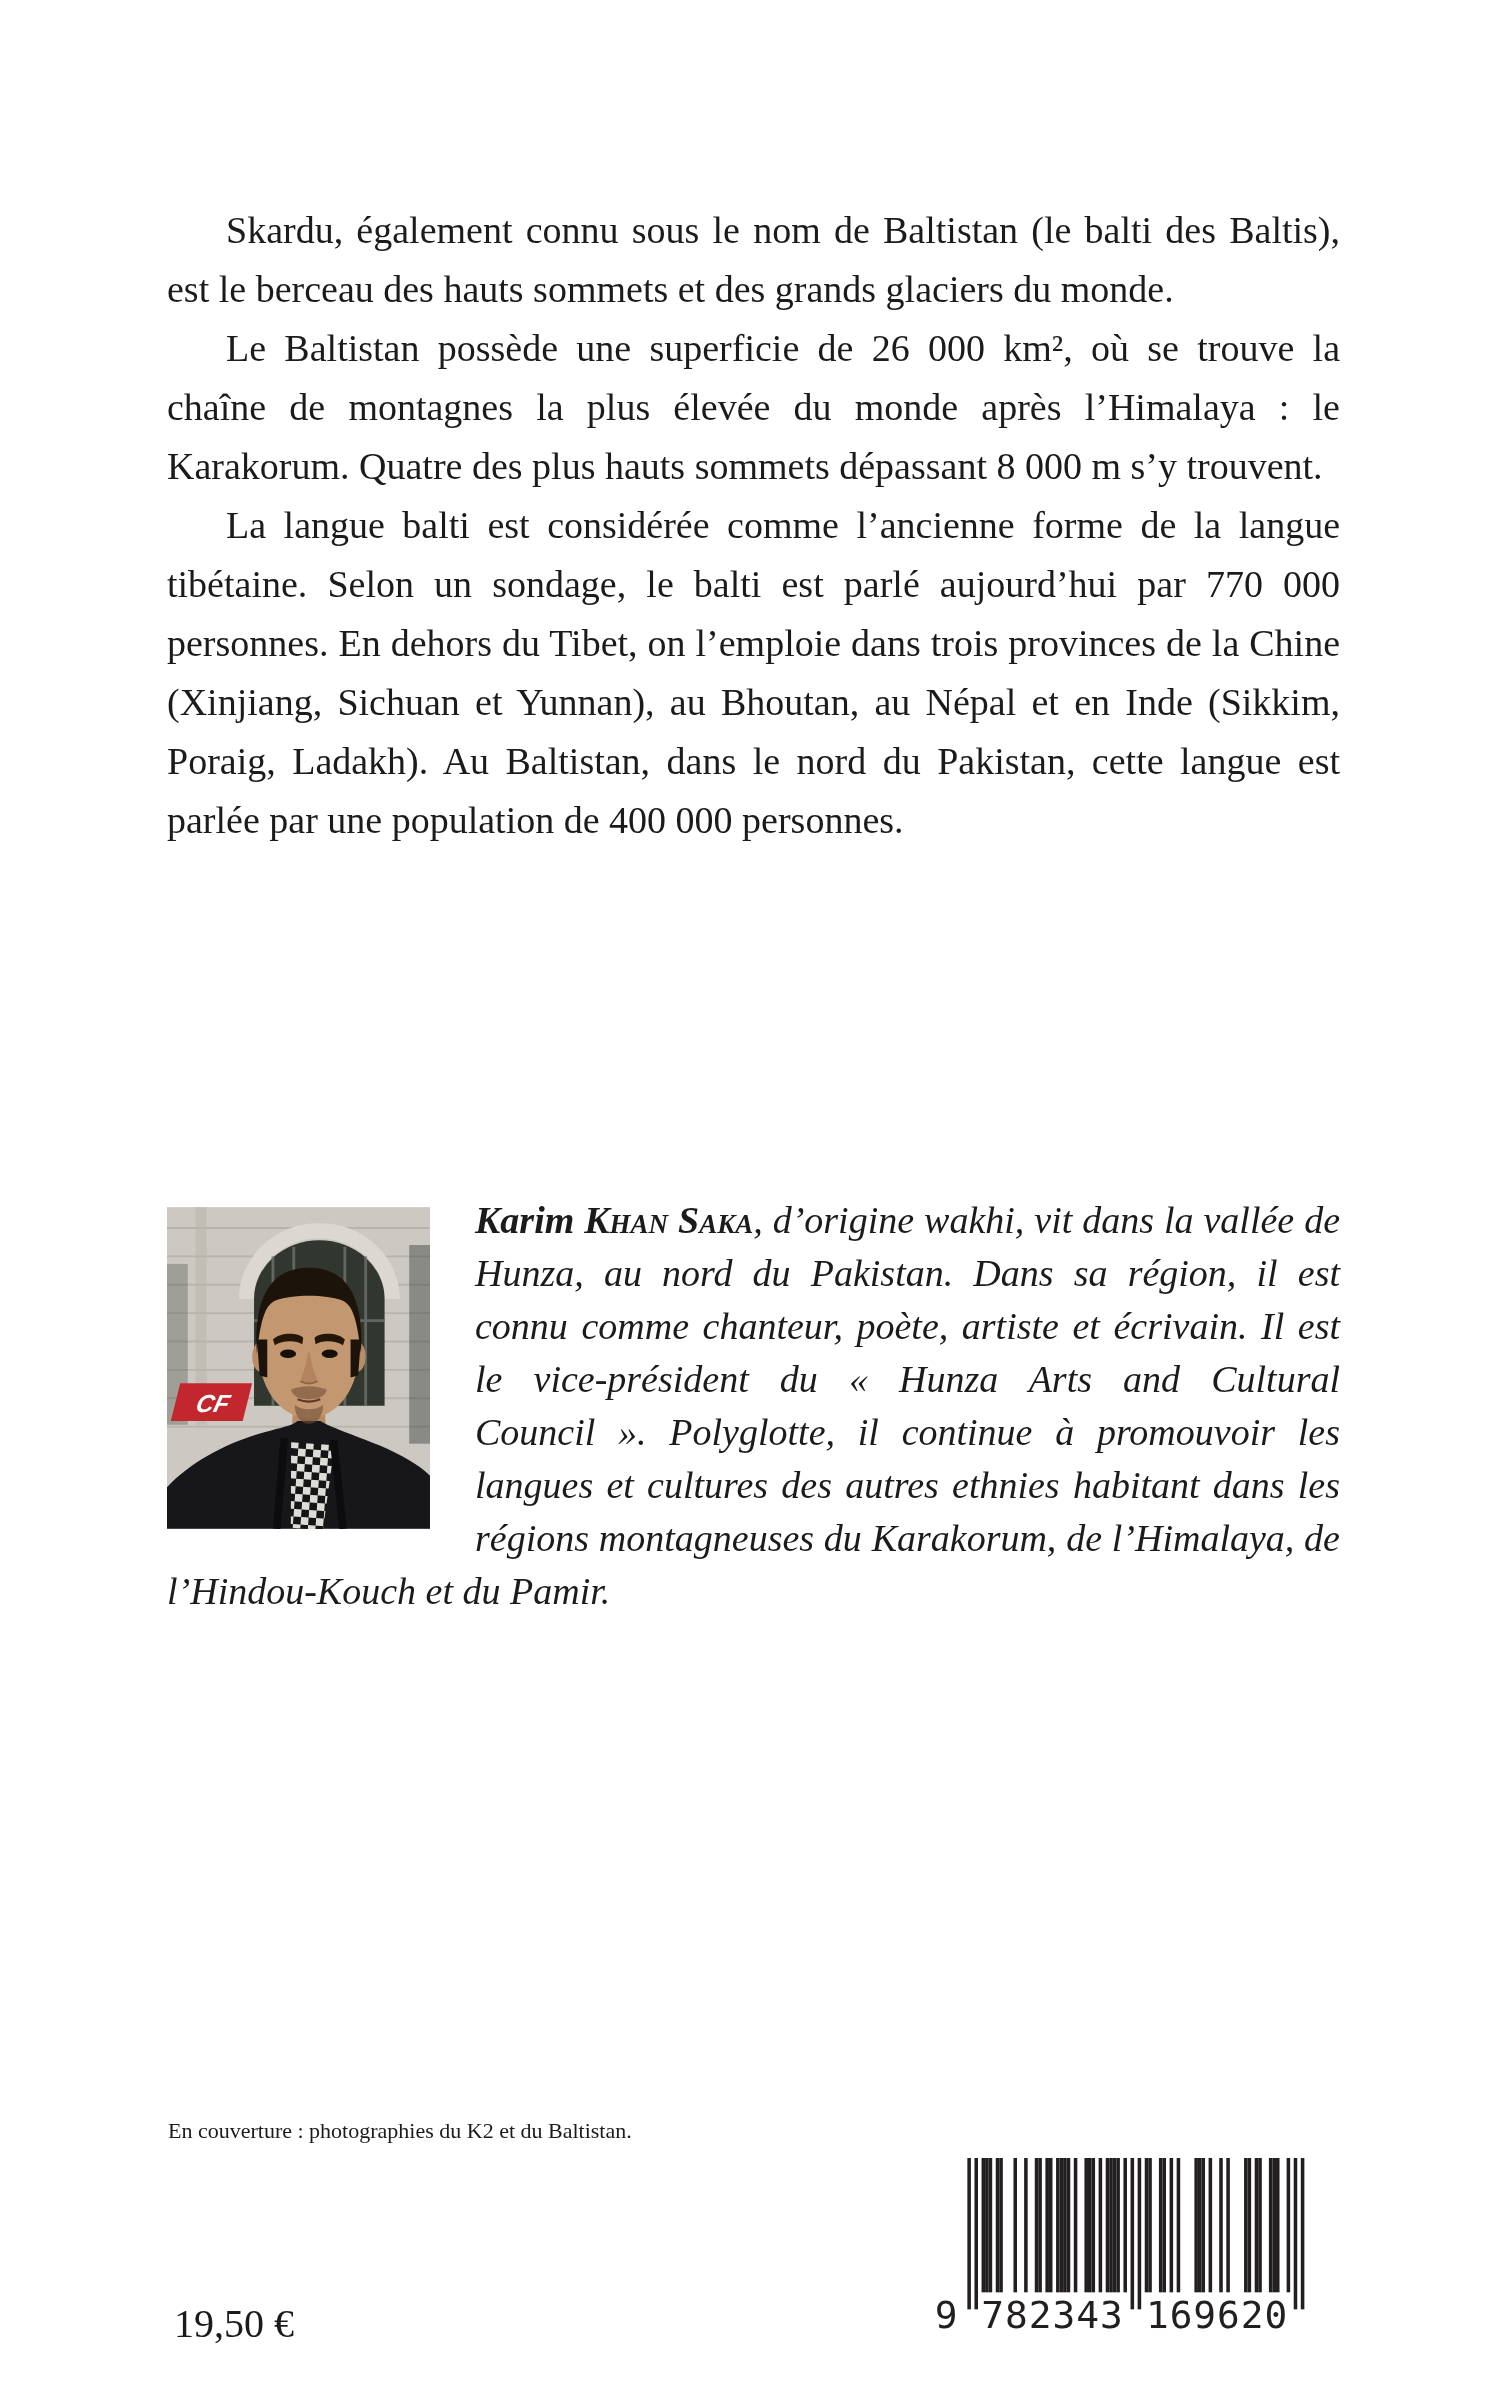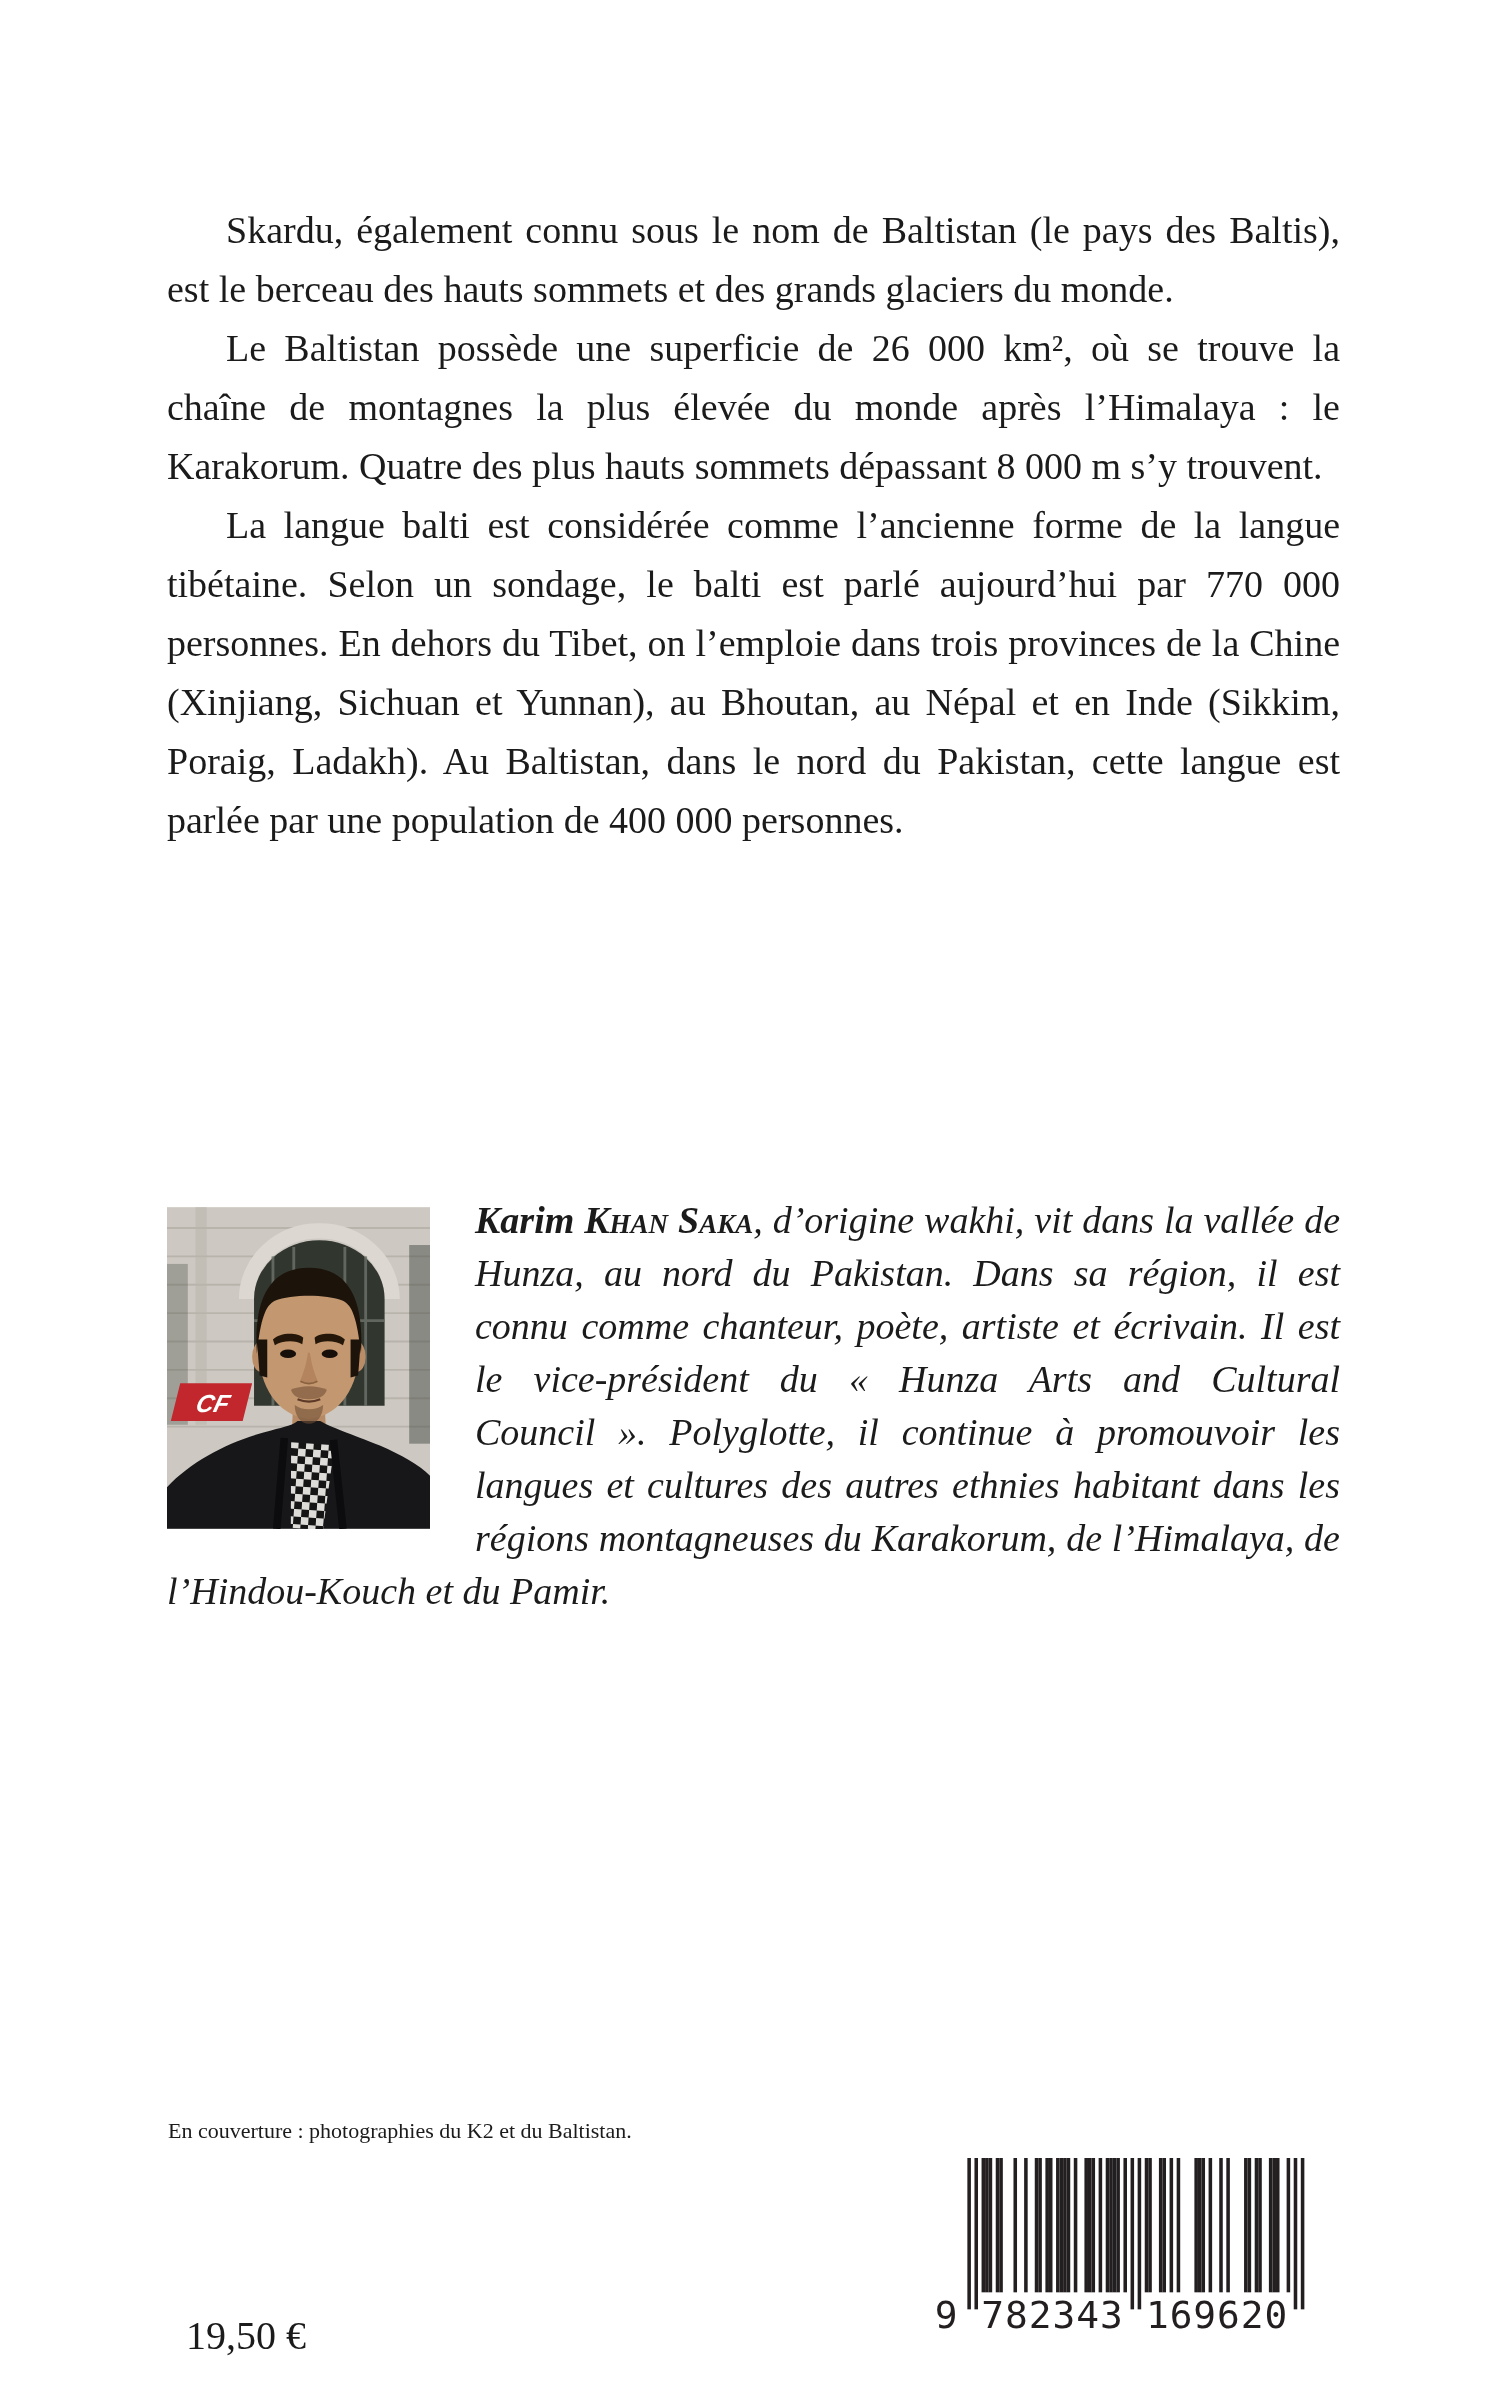--- a/index.html
+++ b/index.html
@@ -59,21 +59,21 @@
     position: absolute;
     left: 170px;
     top: 2239px;
     margin: 0;
     font-size: 35px;
   }
   .price {
     position: absolute;
     left: 170px;
     top: 2296px;
-    margin: 16px;
+    margin: 4px;
     font-size: 40px;
   }
   .barcode {
     position: absolute;
     left: 933px;
     top: 2158px;
     width: 379px;
     height: 175px;
   }
   .barcode svg { display: block; width: 379px; height: 175px; }
@@ -82,21 +82,21 @@
     font-size: 40px;
     letter-spacing: 1px;
   }
 </style>
 </head>
 <body>
 
 <div class="page">
 
   <main class="synopsis">
-    <p>Skardu, également connu sous le nom de Baltistan (le pays des Baltis), est le berceau des hauts sommets et des grands glaciers du monde.</p>
+    <p>Skardu, également connu sous le nom de Baltistan (le balti des Baltis), est le berceau des hauts sommets et des grands glaciers du monde.</p>
     <p>Le Baltistan possède une superficie de 26&nbsp;000 km², où se trouve la chaîne de montagnes la plus élevée du monde après l’Himalaya&nbsp;: le Karakorum. Quatre des plus hauts sommets dépassant 8&nbsp;000 m s’y trouvent.</p>
     <p>La langue balti est considérée comme l’ancienne forme de la langue tibétaine. Selon un sondage, le balti est parlé aujourd’hui par 770&nbsp;000 personnes. En dehors du Tibet, on l’emploie dans trois provinces de la Chine (Xinjiang, Sichuan et Yunnan), au Bhoutan, au Népal et en Inde (Sikkim, Poraig, Ladakh). Au Baltistan, dans le nord du Pakistan, cette langue est parlée par une population de 400&nbsp;000 personnes.</p>
   </main>
 
   <section class="bio">
     <div class="photo-wrap">
       <svg viewBox="0 0 278 340">
         <defs>
           <pattern id="scarfPattern" width="16" height="16" patternUnits="userSpaceOnUse">
             <rect width="16" height="16" fill="#dddcd8"></rect>

